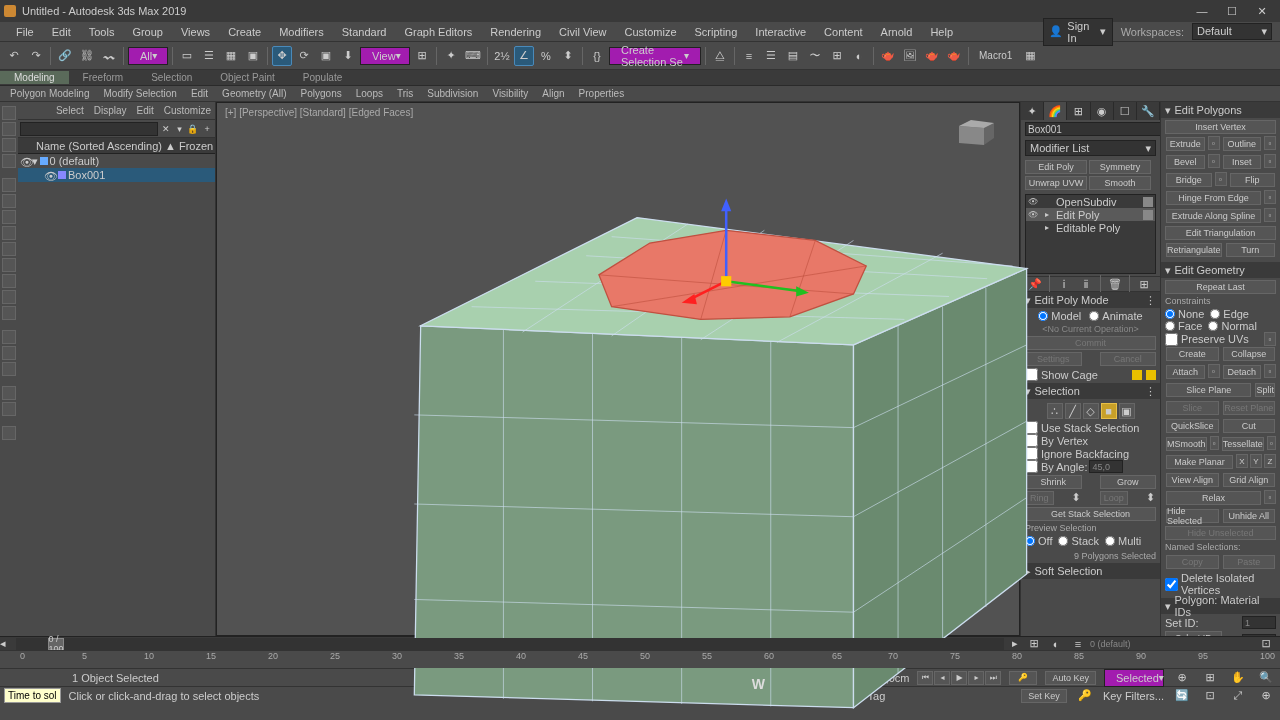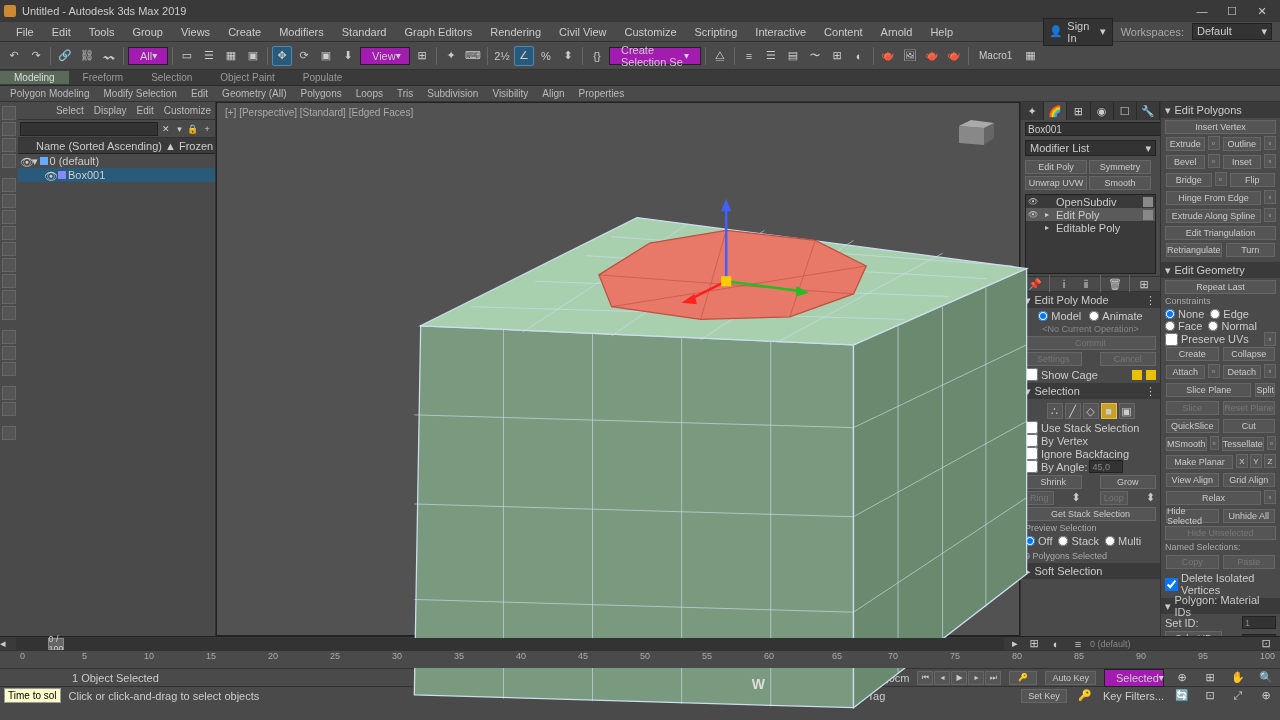--- a/index.html
+++ b/index.html
@@ -474,21 +474,21 @@
           </label>
         <label class="radio">
             <input type="radio" style="">
             <span>Stack</span>
           </label>
         <label class="radio">
             <input type="radio" style="">
             <span>Multi</span>
           </label>
       </div>
-      <div style="text-align:left;color:#aaa;font-size:9px;margin-top:4px">9 Polygons Selected</div>
+      <div style="text-align:right;color:#aaa;font-size:9px;margin-top:4px">9 Polygons Selected</div>
     </div>
 
     <div class="rollhdr">
         <span>▸</span>
         <span>Soft Selection</span>
       </div>
   </div>
 
   <div class="rightpanel">
     <div class="rphdr">

